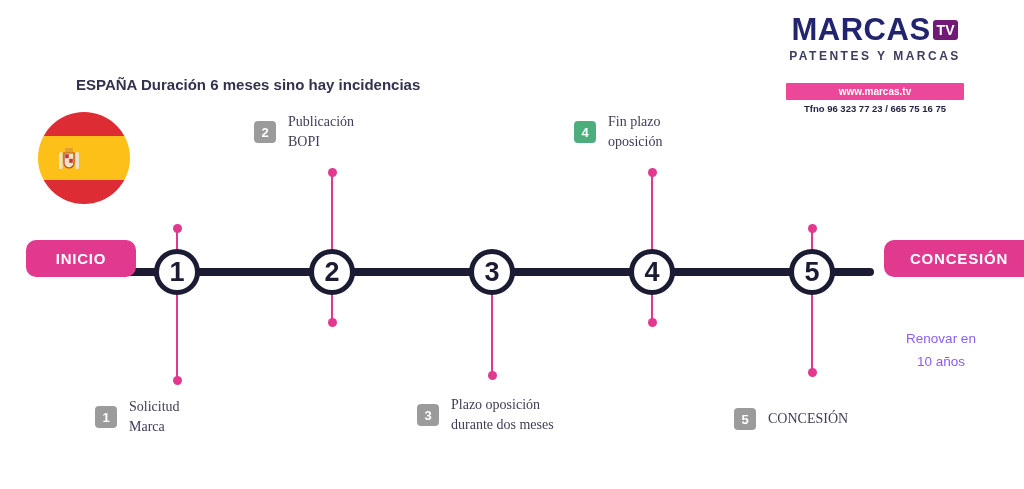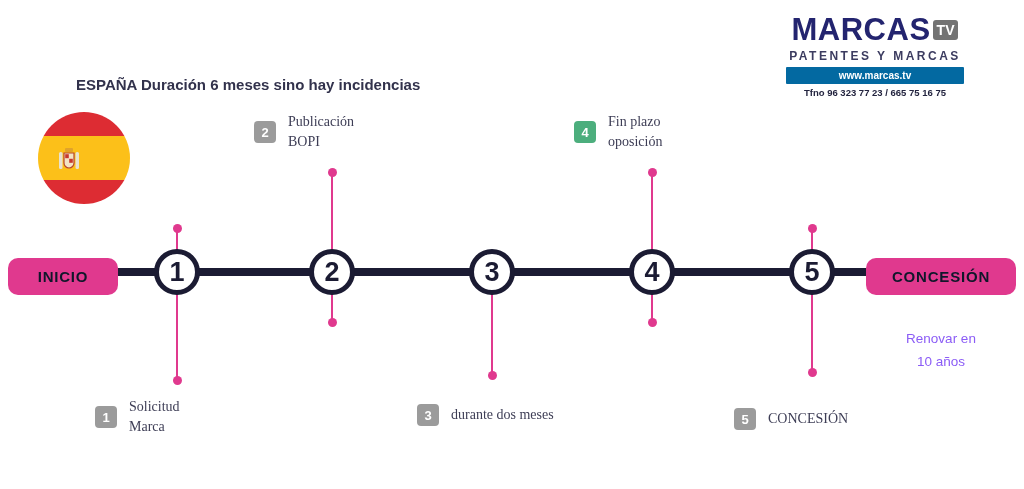--- a/index.html
+++ b/index.html
@@ -13,47 +13,47 @@
     color:#1b16b0;letter-spacing:0.5px;border-bottom:3px solid #1b16b0;padding-bottom:3px;
   }
   .subtitle{
     position:absolute;left:76px;top:76px;font-size:15px;font-weight:600;color:#32324c;
   }
   
   .logo{position:absolute;left:786px;top:12px;width:178px;text-align:center;}
   .logo-row{display:flex;align-items:center;justify-content:center;}
   .logo-word{font-size:31px;font-weight:800;color:#23246f;letter-spacing:0.5px;}
   .logo-tv{
-    background:#737373;color:#ffffff;font-size:14px;font-weight:800;
+    background:#701a75;color:#ffffff;font-size:14px;font-weight:800;
     padding:3px 4px;border-radius:3px;margin-left:2px;line-height:1;
   }
   .logo-tagline{font-size:12px;font-weight:700;color:#3c3c60;letter-spacing:2.5px;margin-top:1px;}
   .logo-bar{
-    background:#0369a1;color:#ffffff;font-size:10px;font-weight:700;
-    padding:3px 0;margin-top:4px;border-radius:1px;
+    background:#ec4899;color:#ffffff;font-size:10px;font-weight:700;
+    padding:3px 0;margin-top:20px;border-radius:1px;
   }
   .logo-phone{font-size:9.5px;font-weight:700;color:#23243f;margin-top:3px;}
   
   .flag{
     position:absolute;left:38px;top:112px;width:92px;height:92px;border-radius:50%;
     overflow:hidden;
   }
   .flag .band-top{position:absolute;left:0;top:0;width:100%;height:26%;background:#dd2c33;}
   .flag .band-mid{position:absolute;left:0;top:26%;width:100%;height:48%;background:#fcc019;}
   .flag .band-bottom{position:absolute;left:0;top:74%;width:100%;height:26%;background:#dd2c33;}
   .flag .emblem{position:absolute;left:20px;top:32px;}
   
   .tl-line{
     position:absolute;left:108px;top:268px;width:766px;height:8px;
     background:#1b1b33;border-radius:4px;z-index:1;
   }
   .badge{
-    position:absolute;top:258px;height:37px;background:#e0398e;border-radius:10px;
-    color:#0f172a;font-weight:800;font-size:15px;letter-spacing:0.8px;
-    display:flex;align-items:center;justify-content:center;z-index:3;
+    position:absolute;top:240px;height:37px;background:#e0398e;border-radius:10px;
+    color:#ffffff;font-weight:800;font-size:15px;letter-spacing:0.8px;
+    display:flex;align-items:center;justify-content:center;z-index:3;margin-left:18px;
   }
   .badge.inicio{left:8px;width:110px;}
   .badge.concesion{left:866px;width:150px;}
   .renewal{
     position:absolute;left:866px;top:328px;width:150px;text-align:center;
     font-size:13.5px;color:#8b5cf6;line-height:1.7;
   }
   
   .step-circle{
     position:absolute;top:249px;width:36px;height:36px;background:#ffffff;
@@ -161,20 +161,21 @@
     <div class="m-badge">1</div>
     <div class="m-text">
       <div>Solicitud</div>
       <div>Marca</div>
     </div>
   </div>
 
   <div class="milestone" style="left:417px;top:394px;min-height:42px;">
     <div class="m-badge">3</div>
     <div class="m-text">
+      <div>Plazo oposición</div>
       <div>durante dos meses</div>
     </div>
   </div>
 
   <div class="milestone" style="left:734px;top:406px;min-height:26px;">
     <div class="m-badge">5</div>
     <div class="m-text">
       <div>CONCESIÓN</div>
     </div>
   </div>

